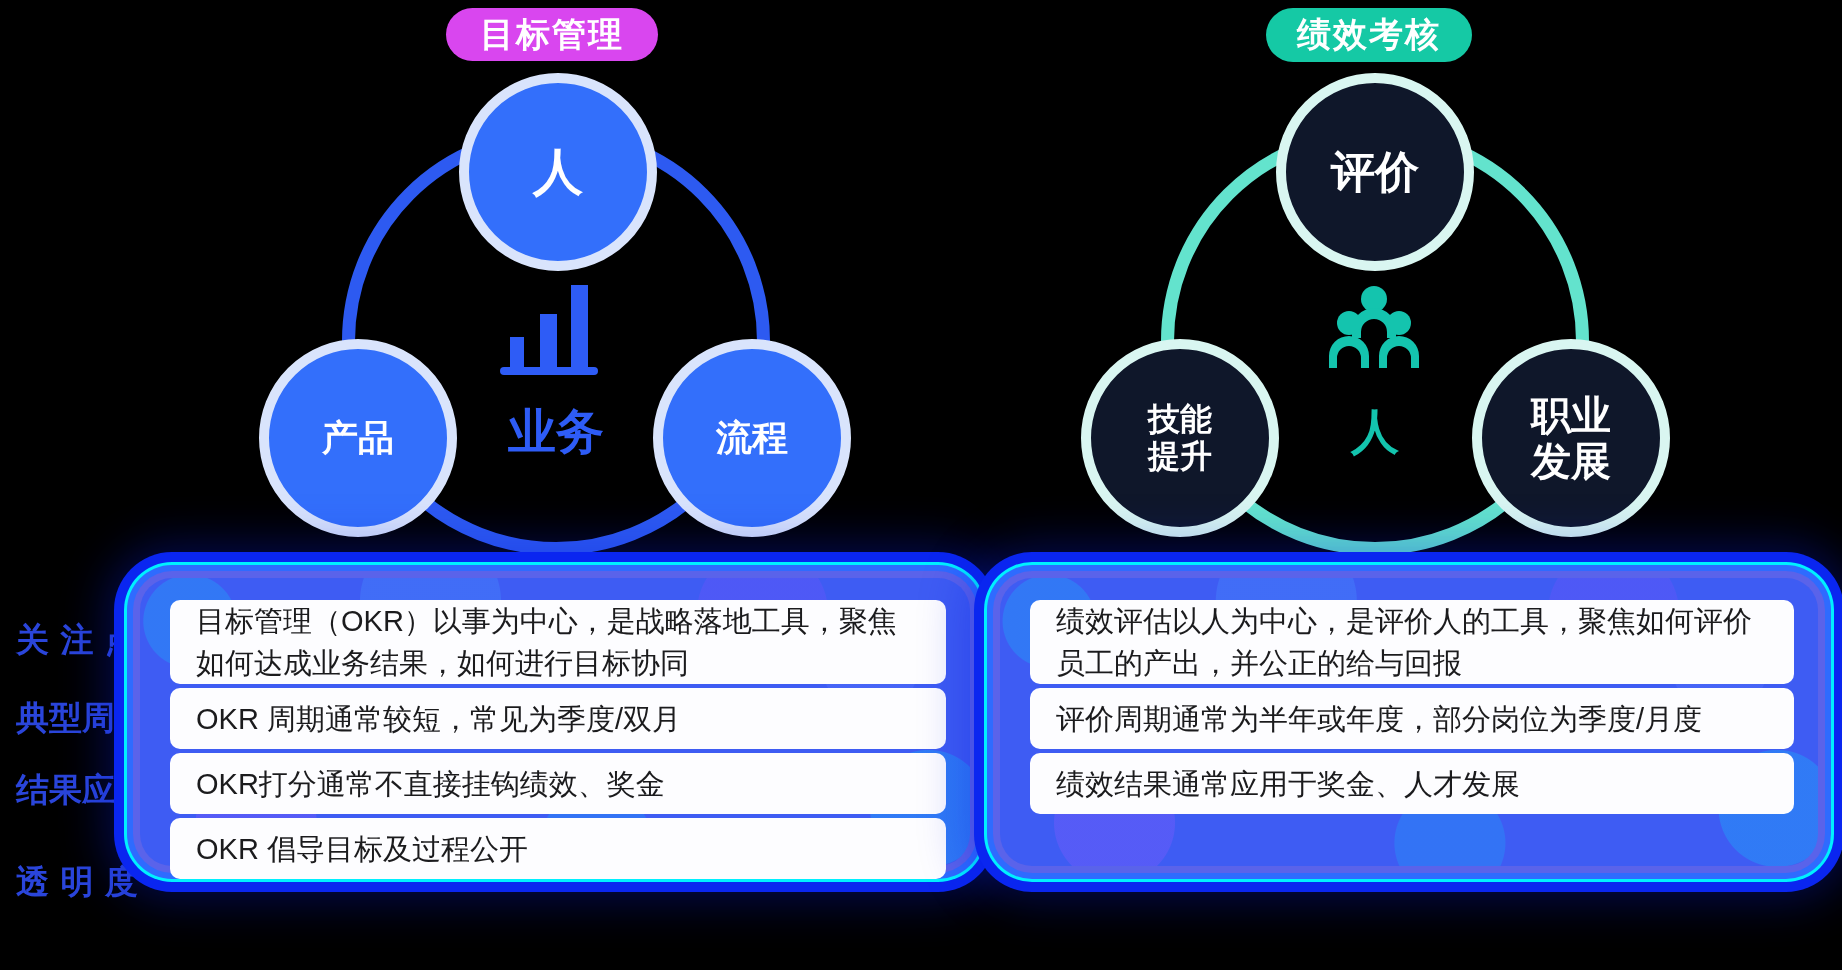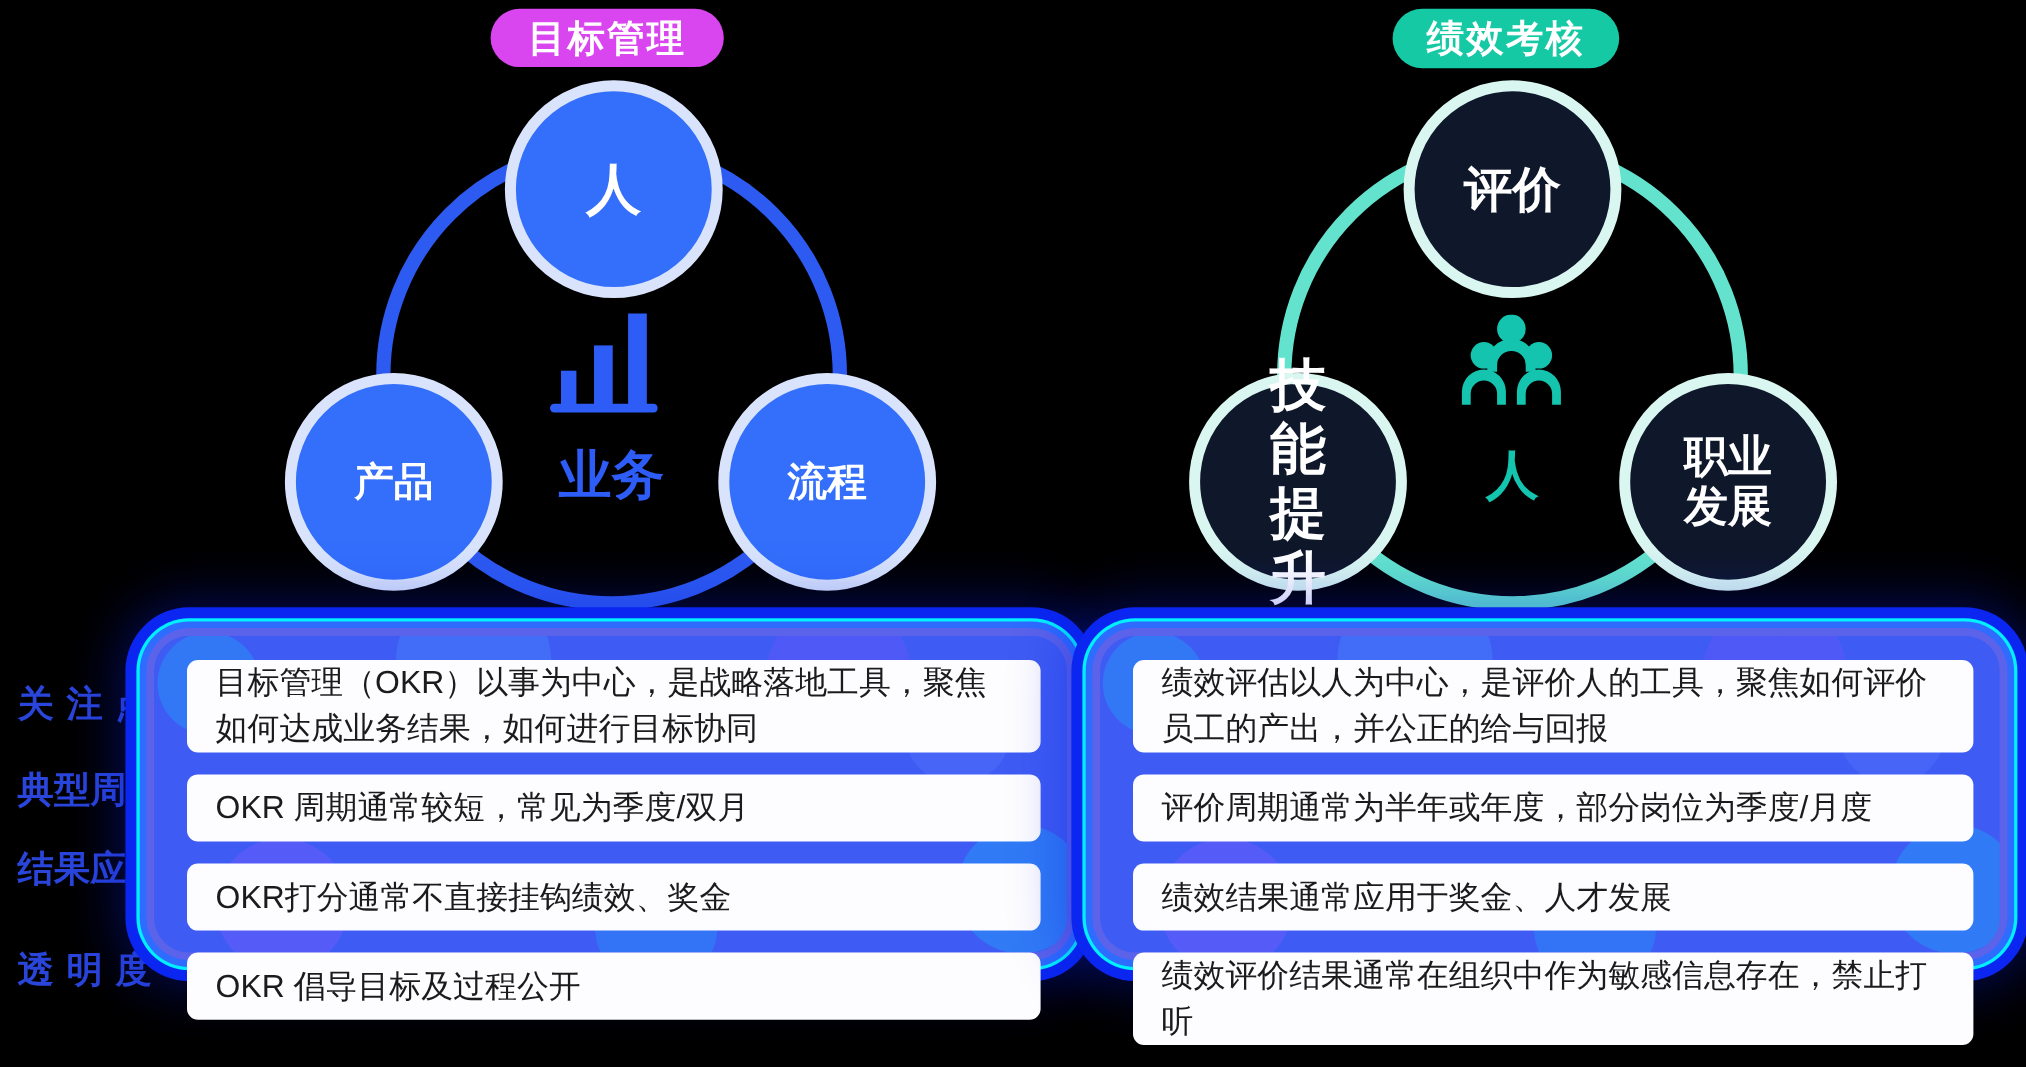--- a/index.html
+++ b/index.html
@@ -26,21 +26,21 @@
     position:absolute; box-sizing:border-box; border-radius:50%;
     display:flex; align-items:center; justify-content:center; text-align:center;
     color:#fff; font-weight:bold; width:198px; height:198px;
   }
   .node-blue { background:#336FFB; border:10px solid #D9E4FC; }
   .node-teal { background:#0f172a; border:10px solid #D9F6F1; }
   .n-ren      { left:459px;  top:73px;  font-size:50px; }
   .n-chanpin  { left:259px;  top:339px; font-size:36px; }
   .n-liucheng { left:653px;  top:339px; font-size:36px; }
   .n-pingjia  { left:1276px; top:73px;  font-size:44px; }
-  .n-jineng   { left:1081px; top:339px; font-size:51px; line-height:1.15; }
+  .n-jineng   { left:1081px; top:339px; font-size:32px; line-height:1.15; }
   .n-zhiye    { left:1472px; top:339px; font-size:40px; line-height:1.15; }
   .two-line { width:92px; display:block; }
 
   
   .center-label {
     position:absolute; width:160px; text-align:center; font-weight:bold; font-size:48px;
   }
   .cl-blue { left:476px;  top:400px; color:#2E5CF6; }
   .cl-teal { left:1295px; top:400px; color:#13C4AE; }
   .icon-abs { position:absolute; }
@@ -64,21 +64,21 @@
       radial-gradient(circle at 55% 92%, rgba(0,220,255,0.18) 0 55px, transparent 56px),
       radial-gradient(circle at 75% 12%, rgba(120,80,255,0.28) 0 65px, transparent 66px),
       radial-gradient(circle at 95% 80%, rgba(0,230,255,0.22) 0 58px, transparent 59px),
       radial-gradient(circle at 88% 30%, rgba(90,120,255,0.30) 0 48px, transparent 49px);
     box-shadow:
       0 0 0 7px  #5A63EA,
       0 0 0 13px #2E6BFF,
       0 0 0 16px #00F0FF,
       0 0 0 26px #0A26F0,
       0 0 46px 34px rgba(10,30,220,0.35);
-    display:flex; flex-direction:column; gap:20px; padding:22px 24px 0 30px;
+    display:flex; flex-direction:column; gap:4px; padding:22px 24px 0 30px;
   }
   .glow-left  { left:140px;  width:830px; }
   .glow-right { left:1000px; width:818px; }
 
   .cmp-row {
     background:#FDFDFF; border-radius:10px; display:flex; align-items:center;
     padding:0 26px; color:#1B1B1D; font-size:29px; line-height:1.45; box-sizing:border-box;
     flex:0 0 61px;
   }
   .cmp-tall { flex:0 0 84px; }
@@ -138,16 +138,15 @@
     <div class="cmp-row cmp-tall">目标管理（OKR）以事为中心，是战略落地工具，聚焦如何达成业务结果，如何进行目标协同</div>
     <div class="cmp-row">OKR 周期通常较短，常见为季度/双月</div>
     <div class="cmp-row">OKR打分通常不直接挂钩绩效、奖金</div>
     <div class="cmp-row">OKR 倡导目标及过程公开</div>
   </div>
 
   <div class="glow-box glow-right">
     <div class="cmp-row cmp-tall">绩效评估以人为中心，是评价人的工具，聚焦如何评价员工的产出，并公正的给与回报</div>
     <div class="cmp-row">评价周期通常为半年或年度，部分岗位为季度/月度</div>
     <div class="cmp-row">绩效结果通常应用于奖金、人才发展</div>
-    <div class="cmp-row">绩效评价结果通常在组织中作为敏感信息存在，禁止打听</div>
   </div>
 
 </div>
 
 </body></html>

